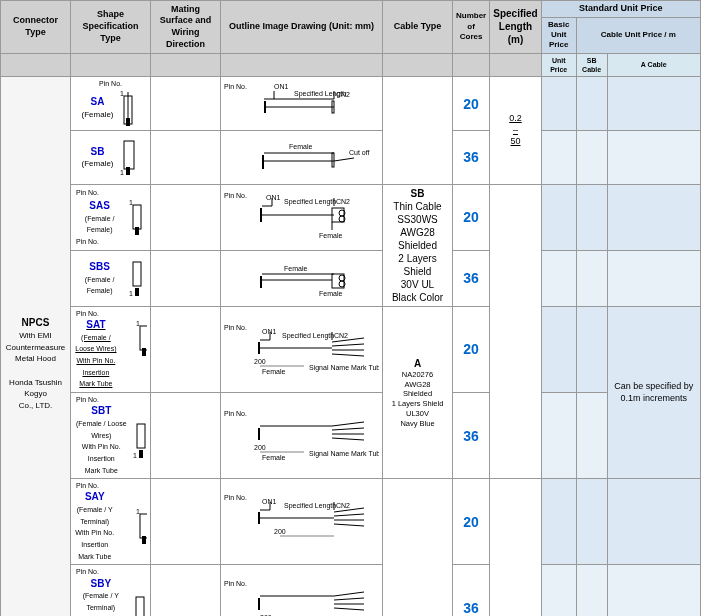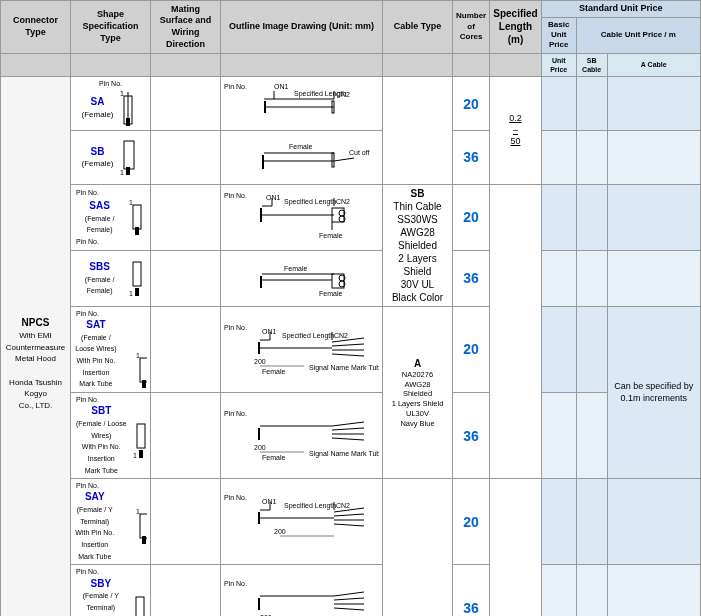--- a/index.html
+++ b/index.html
@@ -299,21 +299,21 @@
       <td><span class="num-cores" style="color:#0066cc;">36</span></td>
       <td class="shaded-cell"></td>
       <td class="shaded-cell"></td>
       <td class="shaded-cell"></td>
     </tr>
 
     <tr>
       <td>
         <div class="shape-type">
           <div style="font-size:7px; text-align:left; padding-left:2px;">Pin No.</div>
-          <div style="display:flex; align-items:flex-end; justify-content:center; gap:16px;">
+          <div style="display:flex; align-items:flex-start; justify-content:center; gap:16px;text-decoration:underline;">
             <div>
               <span class="shape-name">SAT</span><br>
               <span style="font-size:7px;">(Female / Loose Wires)<br>With Pin No. Insertion<br>Mark Tube</span>
             </div>
             <svg width="22" height="40">
               <text x="2" y="8" font-size="7">1</text>
               <rect x="6" y="8" width="8" height="24" fill="none" stroke="#000" stroke-width="1"></rect>
               <rect x="8" y="30" width="4" height="8" fill="#000"></rect>
             </svg>
           </div>

